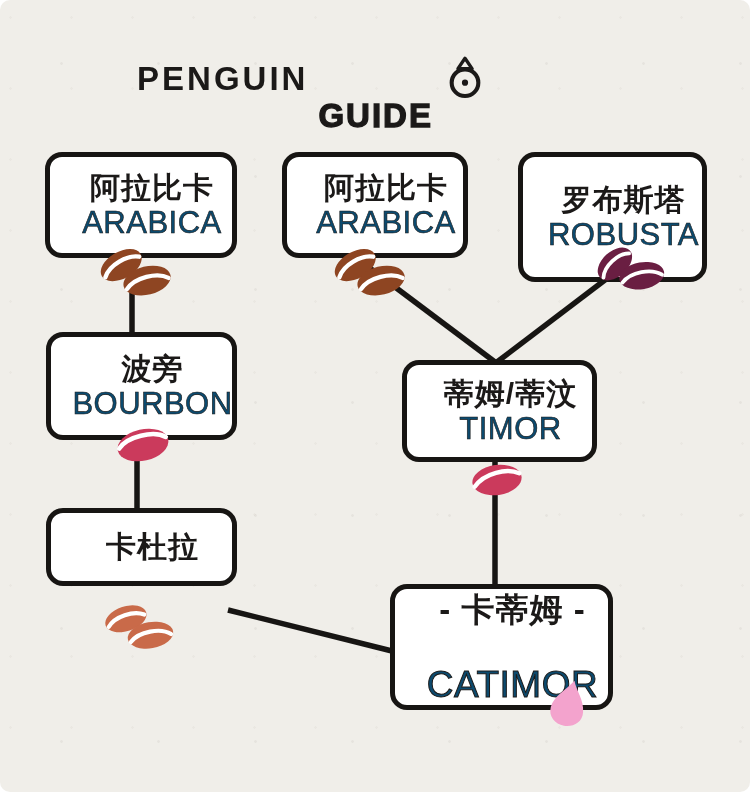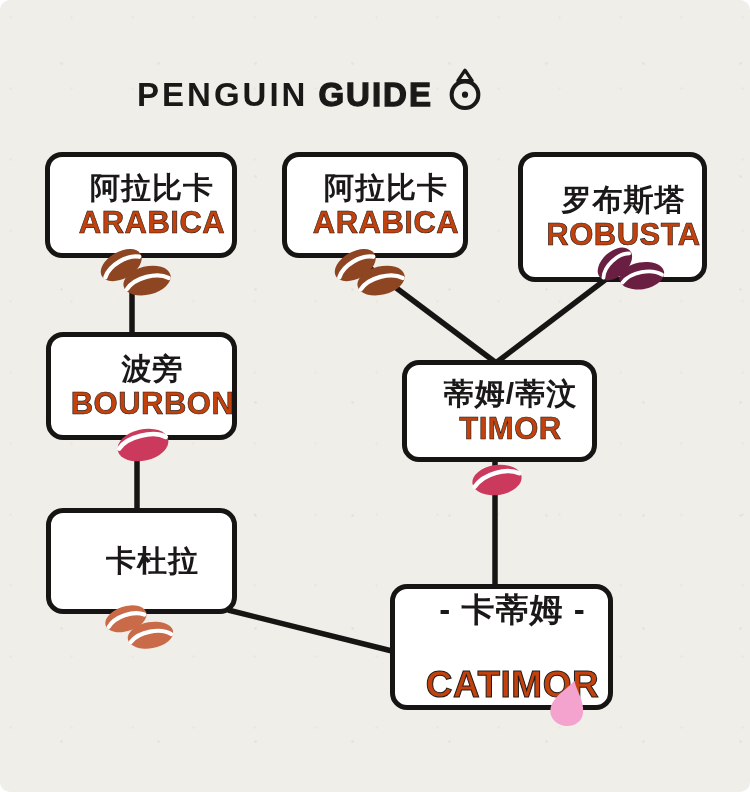--- a/index.html
+++ b/index.html
@@ -9,22 +9,22 @@
     background-color:#F0EEE9;
     background-image:
       radial-gradient(circle, rgba(120,110,95,.08) 1px, transparent 1.7px),
       radial-gradient(circle, rgba(120,110,95,.05) 1px, transparent 1.5px);
     background-size:97px 113px, 61px 71px;
     background-position:13px 7px, 41px 53px;
     font-family:"Liberation Sans","DejaVu Sans",sans-serif;
     color:#1B1918;
   }
   .header{
-    position:absolute;top:66px;left:0;width:622px;height:48px;
-    display:flex;align-items:flex-end;justify-content:center;gap:12px;
+    position:absolute;top:60px;left:0;width:622px;height:48px;
+    display:flex;align-items:flex-start;justify-content:center;gap:12px;
   }
   .brand-light{
     font-size:33px;font-weight:700;letter-spacing:3px;color:#1B1918;
   }
   .brand-bold{
     font-size:33px;font-weight:700;letter-spacing:2px;color:#1B1918;
     -webkit-text-stroke:1.3px #1B1918;
     margin-left:-2px;
     margin-top:37px;
   }
@@ -33,21 +33,21 @@
   .node{
     position:absolute;z-index:2;
     background:#FFFFFF;border:5px solid #171513;border-radius:17px;
     display:flex;flex-direction:column;align-items:center;justify-content:center;
     box-sizing:border-box;text-align:center;padding-left:22px;
   }
   .node .zh{
     font-size:30px;font-weight:700;line-height:36px;letter-spacing:1px;color:#1B1918;
   }
   .node .en{
-    font-size:31px;font-weight:700;line-height:34px;letter-spacing:.5px;color:#c2410c;
+    font-size:31px;font-weight:400;line-height:34px;letter-spacing:.5px;color:#0c4a6e;
     -webkit-text-stroke:.6px #1B1918;
   }
   .node.big .zh{font-size:33px;line-height:42px;}
   .node.big .en{font-size:37px;line-height:40px;-webkit-text-stroke:1px #1B1918;}
   .bean{position:absolute;z-index:3;}
 </style>
 </head>
 <body>
 
 <div class="canvas">
@@ -89,21 +89,21 @@
   <div class="node" style="left:46px;top:332px;width:191px;height:108px;">
     <div class="zh">波旁</div>
     <div class="en">BOURBON</div>
   </div>
 
   <div class="node" style="left:402px;top:360px;width:195px;height:102px;">
     <div class="zh">蒂姆/蒂汶</div>
     <div class="en">TIMOR</div>
   </div>
 
-  <div class="node" style="left:46px;top:508px;width:191px;height:106px;">
+  <div class="node" style="left:46px;top:508px;width:191px;height:78px;">
     <div class="zh">卡杜拉</div>
   </div>
 
   <div class="node big" style="left:390px;top:584px;width:223px;height:126px;justify-content:space-between;">
     <div class="zh">- 卡蒂姆 -</div>
     <div class="en">CATIMOR</div>
   </div>
 
   <svg class="bean" style="left:92px;top:244px;width:86px;height:56px;" viewBox="0 0 100 64">
     <g transform="rotate(-30 34 24)">

